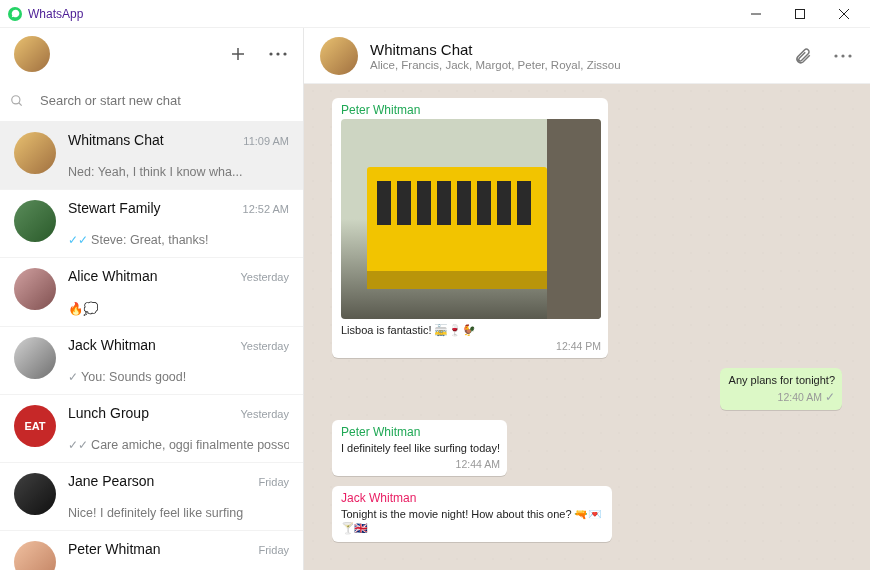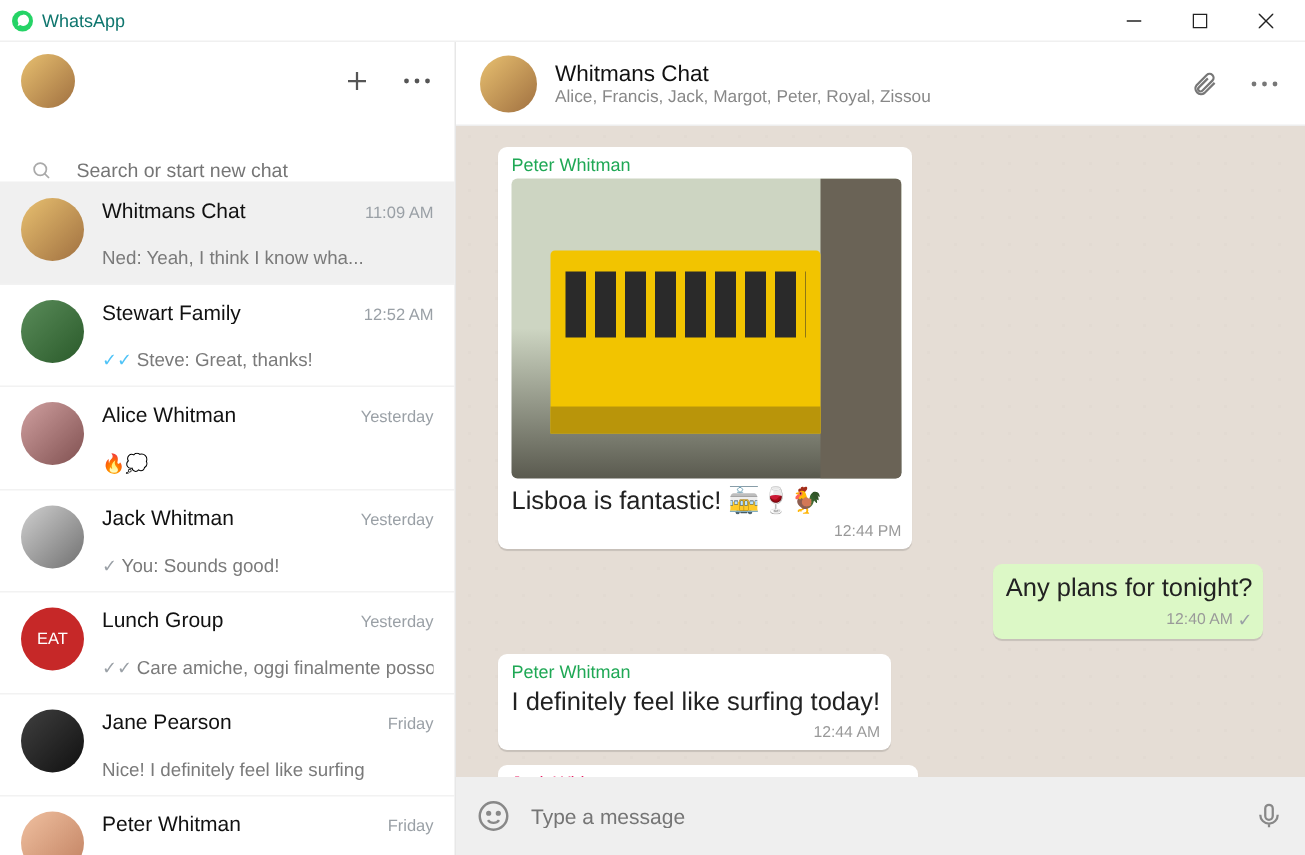--- a/index.html
+++ b/index.html
@@ -1,28 +1,28 @@
 <!DOCTYPE html>
 <html><head>
 <meta charset="utf-8">
 <style>
 * { box-sizing: border-box; margin: 0; padding: 0; font-family: -apple-system, "Segoe UI", Helvetica, Arial, sans-serif; }
 body { width: 870px; height: 570px; overflow: hidden; background: #fff; }
 .titlebar { height: 28px; display: flex; align-items: center; padding: 0 4px; background: #fff; border-bottom: 1px solid #f0f0f0; }
 .titlebar .logo { width: 14px; height: 14px; border-radius: 50%; background: #25d366; margin: 0 6px 0 4px; display:flex;align-items:center;justify-content:center;}
-.titlebar .title { font-size: 12px; color: #0f766e; }
+.titlebar .title { font-size: 12px; color: #4c1d95; }
 .winbtns { margin-left: auto; display: flex; }
 .winbtn { width: 44px; height: 28px; display: flex; align-items: center; justify-content: center; color: #222; }
 .app { display: flex; height: 542px; }
 .left { width: 304px; border-right: 1px solid #e7e7e7; display: flex; flex-direction: column; background:#fff;}
 .left-header { height: 52px; display: flex; align-items: center; padding: 0 14px; }
 .avatar { width: 36px; height: 36px; border-radius: 50%; background: linear-gradient(135deg,#c59b6d,#8a6a4a); flex-shrink:0;}
 .spacer { flex: 1; }
 .hicon { width: 22px; height: 22px; margin-left: 18px; color: #777; display:flex;align-items:center;justify-content:center; cursor:pointer;}
-.search { height: 42px; display: flex; align-items: flex-end; padding: 0 21px; color: #9aa0a6; border-bottom: 1px solid #f0f0f0;}
+.search { height: 42px; display: flex; align-items: center; padding: 0 10px; color: #9aa0a6; border-bottom: 1px solid #f0f0f0;}
 .search input { border: none; outline: none; font-size: 13px; color:#777; flex:1; margin-left:16px; background:transparent;}
 .chatlist { flex: 1; overflow-y: auto; }
 .chat { display: flex; padding: 10px 14px; border-bottom: 1px solid #f2f2f2; cursor:pointer; }
 .chat.active { background: #f0f0f0; }
 .cavatar { width: 42px; height: 42px; border-radius: 50%; flex-shrink:0; background-size:cover;}
 .cbody { margin-left: 12px; flex: 1; min-width:0; }
 .crow1 { display: flex; align-items:baseline; }
 .cname { font-size: 14px; color: #111; flex:1; white-space:nowrap; overflow:hidden; text-overflow:ellipsis;}
 .ctime { font-size: 11px; color: #9aa0a6; margin-left: 44px; }
 .cprev { font-size: 12.5px; color: #7a7a7a; margin-top: 17px; white-space:nowrap; overflow:hidden; text-overflow:ellipsis; display:flex; align-items:center; gap:3px;}
@@ -32,37 +32,37 @@
 .right::before { content:""; position:absolute; inset:0; background-image: radial-gradient(rgba(0,0,0,0.02) 1px, transparent 1px); background-size: 18px 18px; opacity:.6; pointer-events:none;}
 .chat-header { height: 56px; background: #fff; display: flex; align-items: center; padding: 0 16px; z-index:1; border-bottom:1px solid #eee;}
 .chtitle { font-size: 15px; color: #111; font-weight: 500;}
 .chsub { font-size: 11.5px; color: #888; margin-top:1px;}
 .msgs { flex: 1; overflow-y: auto; padding: 14px 28px; z-index:1;}
 .bubble { background: #fff; border-radius: 6px; box-shadow: 0 1px 0.5px rgba(0,0,0,.13); max-width: 280px; margin-bottom: 10px; padding: 5px 7px 6px 9px; position:relative;}
 .bubble.out { background: #dcf8c6; margin-left:auto; }
 .sender { font-size: 12px; font-weight: 500; margin-bottom: 2px;}
 .sender.green { color: #1fa855; }
 .sender.pink { color: #e91e63; }
-.msgtxt { font-size: 17px; color: #222; line-height:1.35; word-wrap:break-word;}
+.msgtxt { font-size: 11px; color: #222; line-height:1.35; word-wrap:break-word;}
 .meta { font-size: 10.5px; color: #999; text-align: right; margin-top: 2px; display:flex; justify-content:flex-end; align-items:center; gap:3px;}
 .imgthumb { width: 260px; height: 200px; border-radius: 4px; margin: 2px 0 4px 0; background: linear-gradient(180deg,#cdd5c2 0%,#cdd5c2 50%,#5a5a4f 100%); position:relative; overflow:hidden;}
 .tram { position:absolute; left:26px; top:48px; width:180px; height:122px; background:#f2c400; border-radius:3px 3px 0 0;}
 .tram::before { content:""; position:absolute; top:14px; left:10px; right:10px; height:44px; background: repeating-linear-gradient(90deg,#2a2a2a 0 14px, transparent 14px 20px);}
 .tram::after { content:""; position:absolute; bottom:0; left:0; right:0; height:18px; background:#b9950a;}
 .building { position:absolute; right:0; top:0; width:54px; height:100%; background:#6a6356;}
 .composer { height: 52px; background: #efefef; display: flex; align-items: center; padding: 0 14px; z-index:1;}
 .composer input { flex:1; border:none; outline:none; background:transparent; font-size:14px; color:#777; margin: 0 14px;}
 .cicon { color:#888; display:flex; align-items:center; justify-content:center; cursor:pointer;}
 .msgrow { display:flex; }
 .msgrow.out { justify-content:flex-end; }
 .a1{background:linear-gradient(135deg,#e8c070,#a07040);}
 .a2{background:linear-gradient(135deg,#5a8c5a,#2a5a2a);}
 .a3{background:linear-gradient(135deg,#d0a0a0,#805050);}
 .a4{background:linear-gradient(135deg,#d0d0d0,#707070);}
-.a5{background:#c62828;color:#fff;display:flex;align-items:center;justify-content:center;font-size:11px;font-weight:normal;}
+.a5{background:#c62828;color:#fff;display:flex;align-items:center;justify-content:center;font-size:11px;font-weight:bold;}
 .a6{background:linear-gradient(135deg,#404040,#101010);}
 .a7{background:linear-gradient(135deg,#f0c0a0,#c08060);}
 </style>
 </head>
 <body>
 
 <div class="titlebar">
   <span class="logo">
     <svg width="9" height="9" viewBox="0 0 24 24" fill="#fff">
         <path d="M12 2a10 10 0 0 0-8.5 15.2L2 22l4.9-1.5A10 10 0 1 0 12 2z"></path>
@@ -252,31 +252,14 @@
           </div>
         </div>
         <div class="msgrow in">
           <div class="bubble">
             <div class="sender pink">Jack Whitman</div>
             <div class="msgtxt">Tonight is the movie night! How about this one? 🔫💌🍸🇬🇧</div>
           </div>
         </div>
       </div>
 
-    <div class="composer">
-      <div class="cicon">
-          <svg width="22" height="22" viewBox="0 0 24 24" fill="none" stroke="#888" stroke-width="1.8">
-            <circle cx="12" cy="12" r="10"></circle>
-            <circle cx="8.5" cy="10" r="1" fill="#888"></circle>
-            <circle cx="15.5" cy="10" r="1" fill="#888"></circle>
-            <path d="M8 15c1 1.5 2.5 2 4 2s3-.5 4-2"></path>
-          </svg>
-        </div>
-      <input placeholder="Type a message" style="">
-      <div class="cicon">
-          <svg width="20" height="20" viewBox="0 0 24 24" fill="none" stroke="#888" stroke-width="1.8">
-            <rect x="9" y="3" width="6" height="12" rx="3"></rect>
-            <path d="M5 11a7 7 0 0 0 14 0M12 18v3"></path>
-          </svg>
-        </div>
-    </div>
   </div>
 </div>
 
 </body></html>

